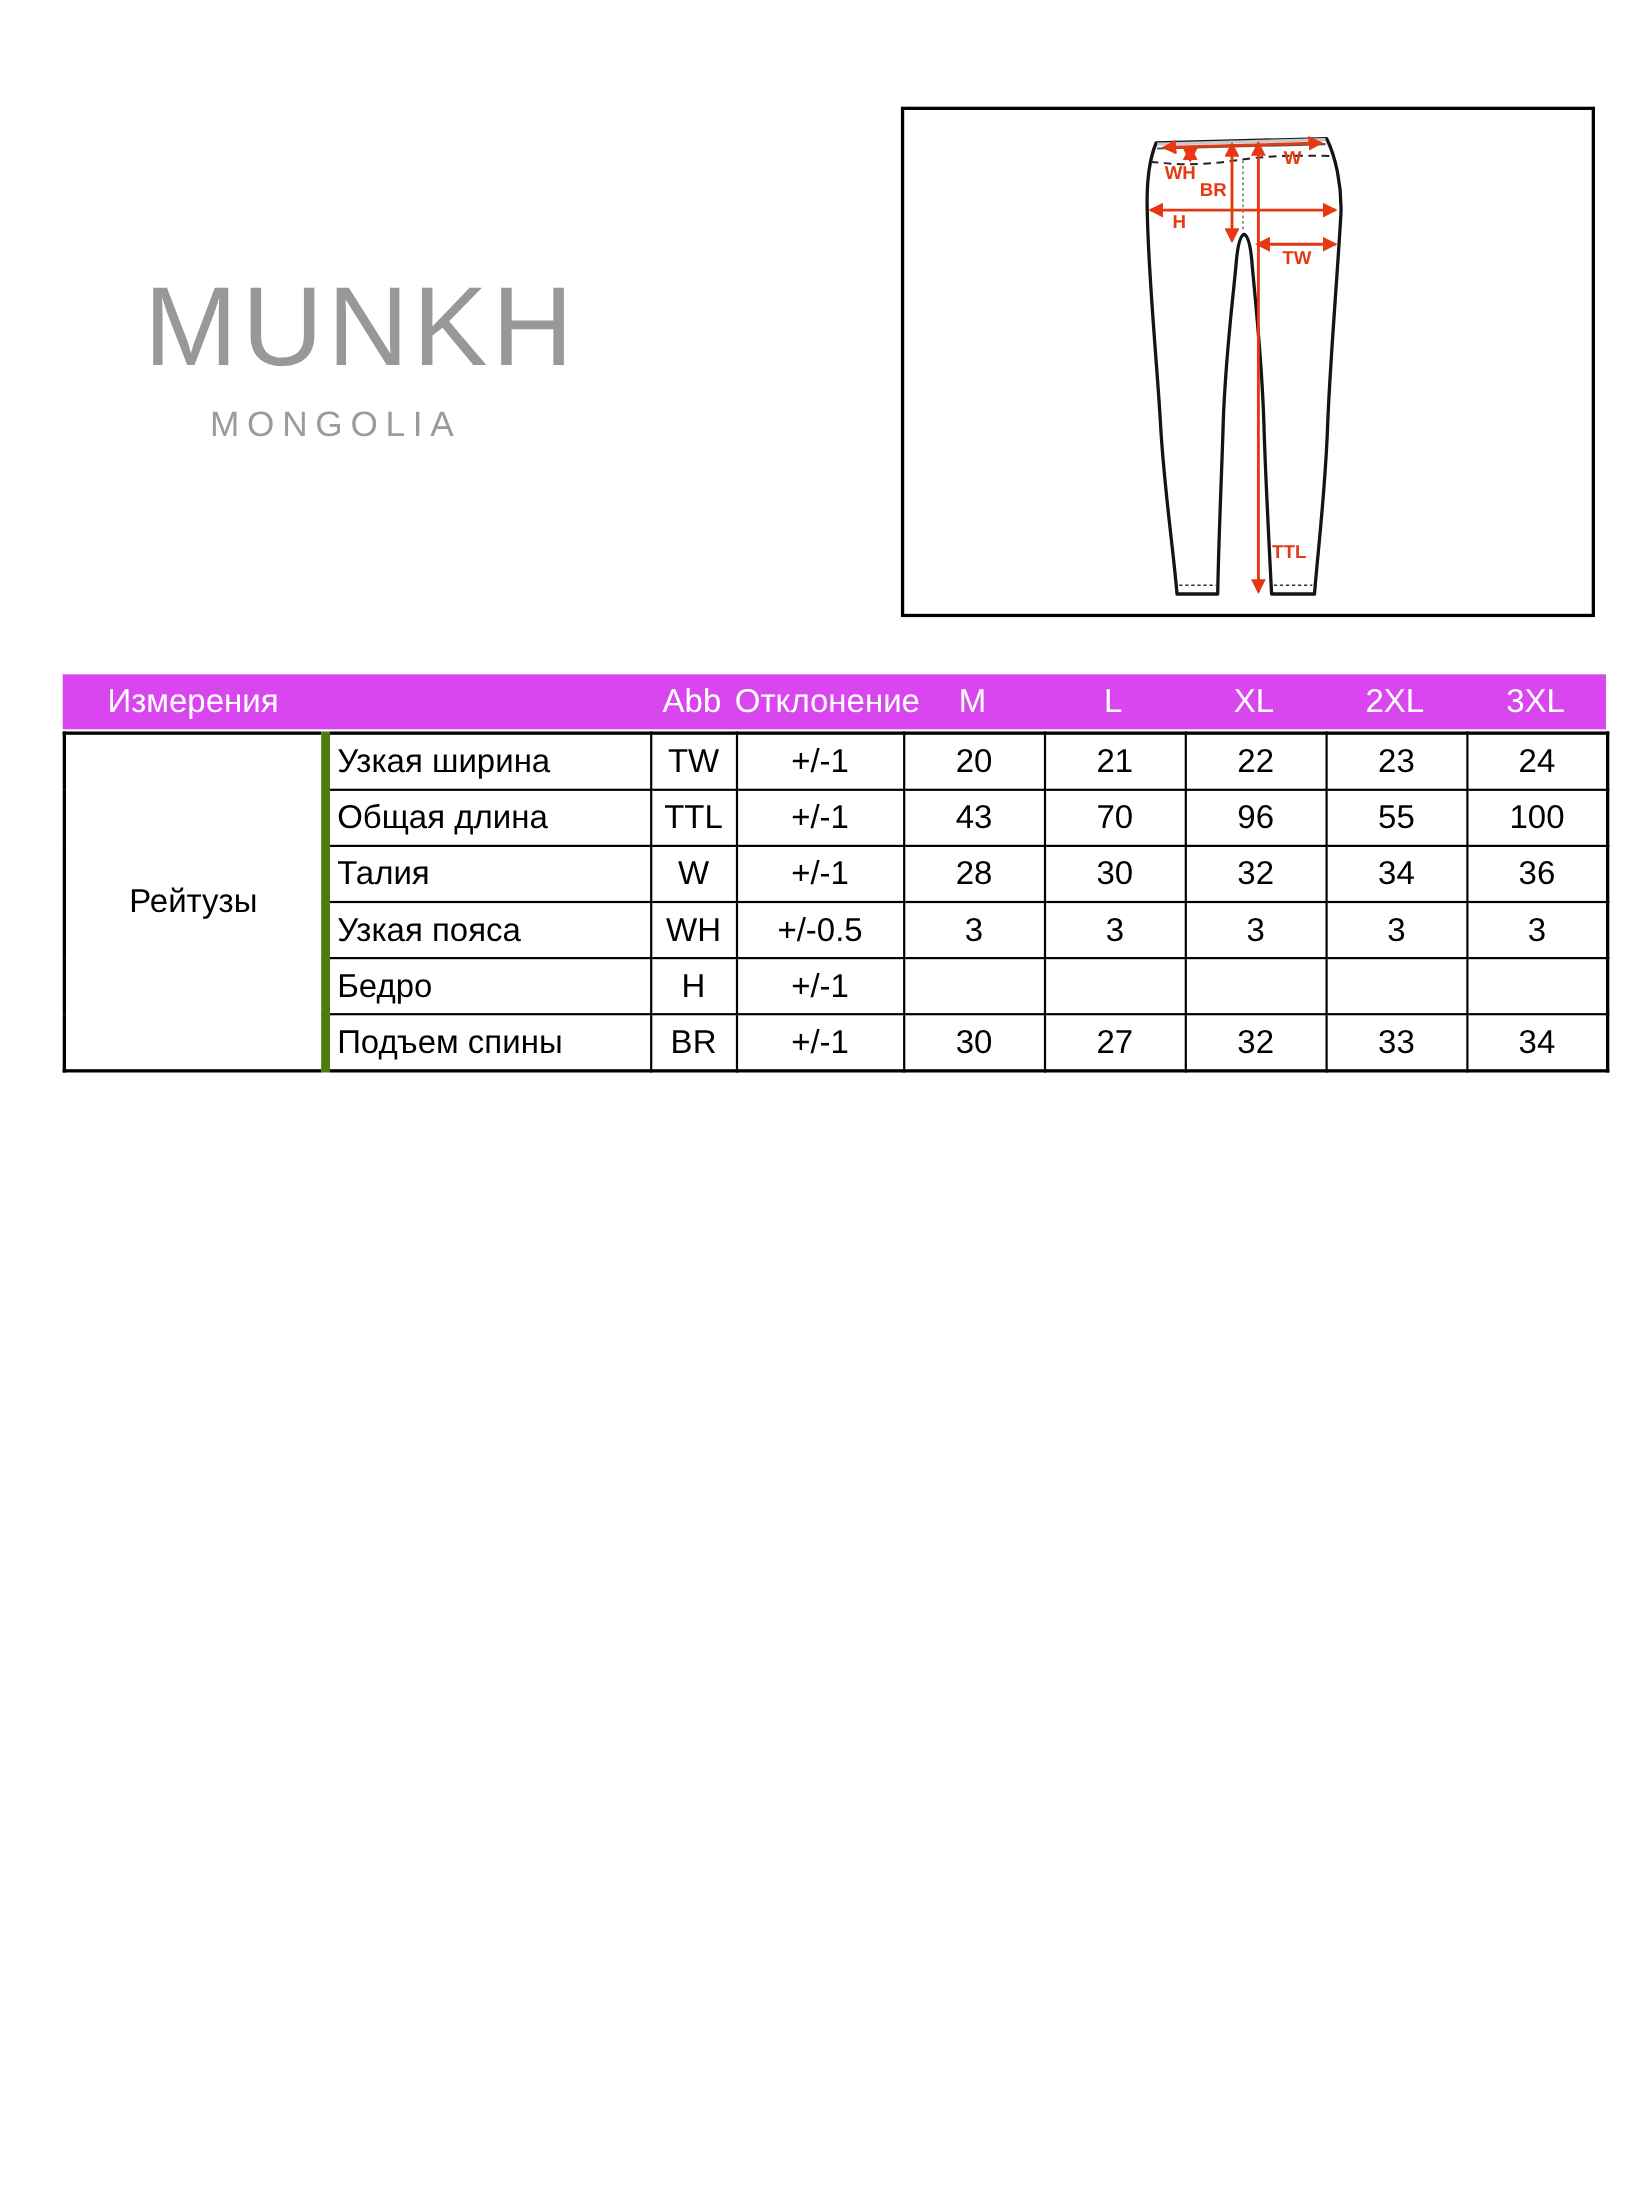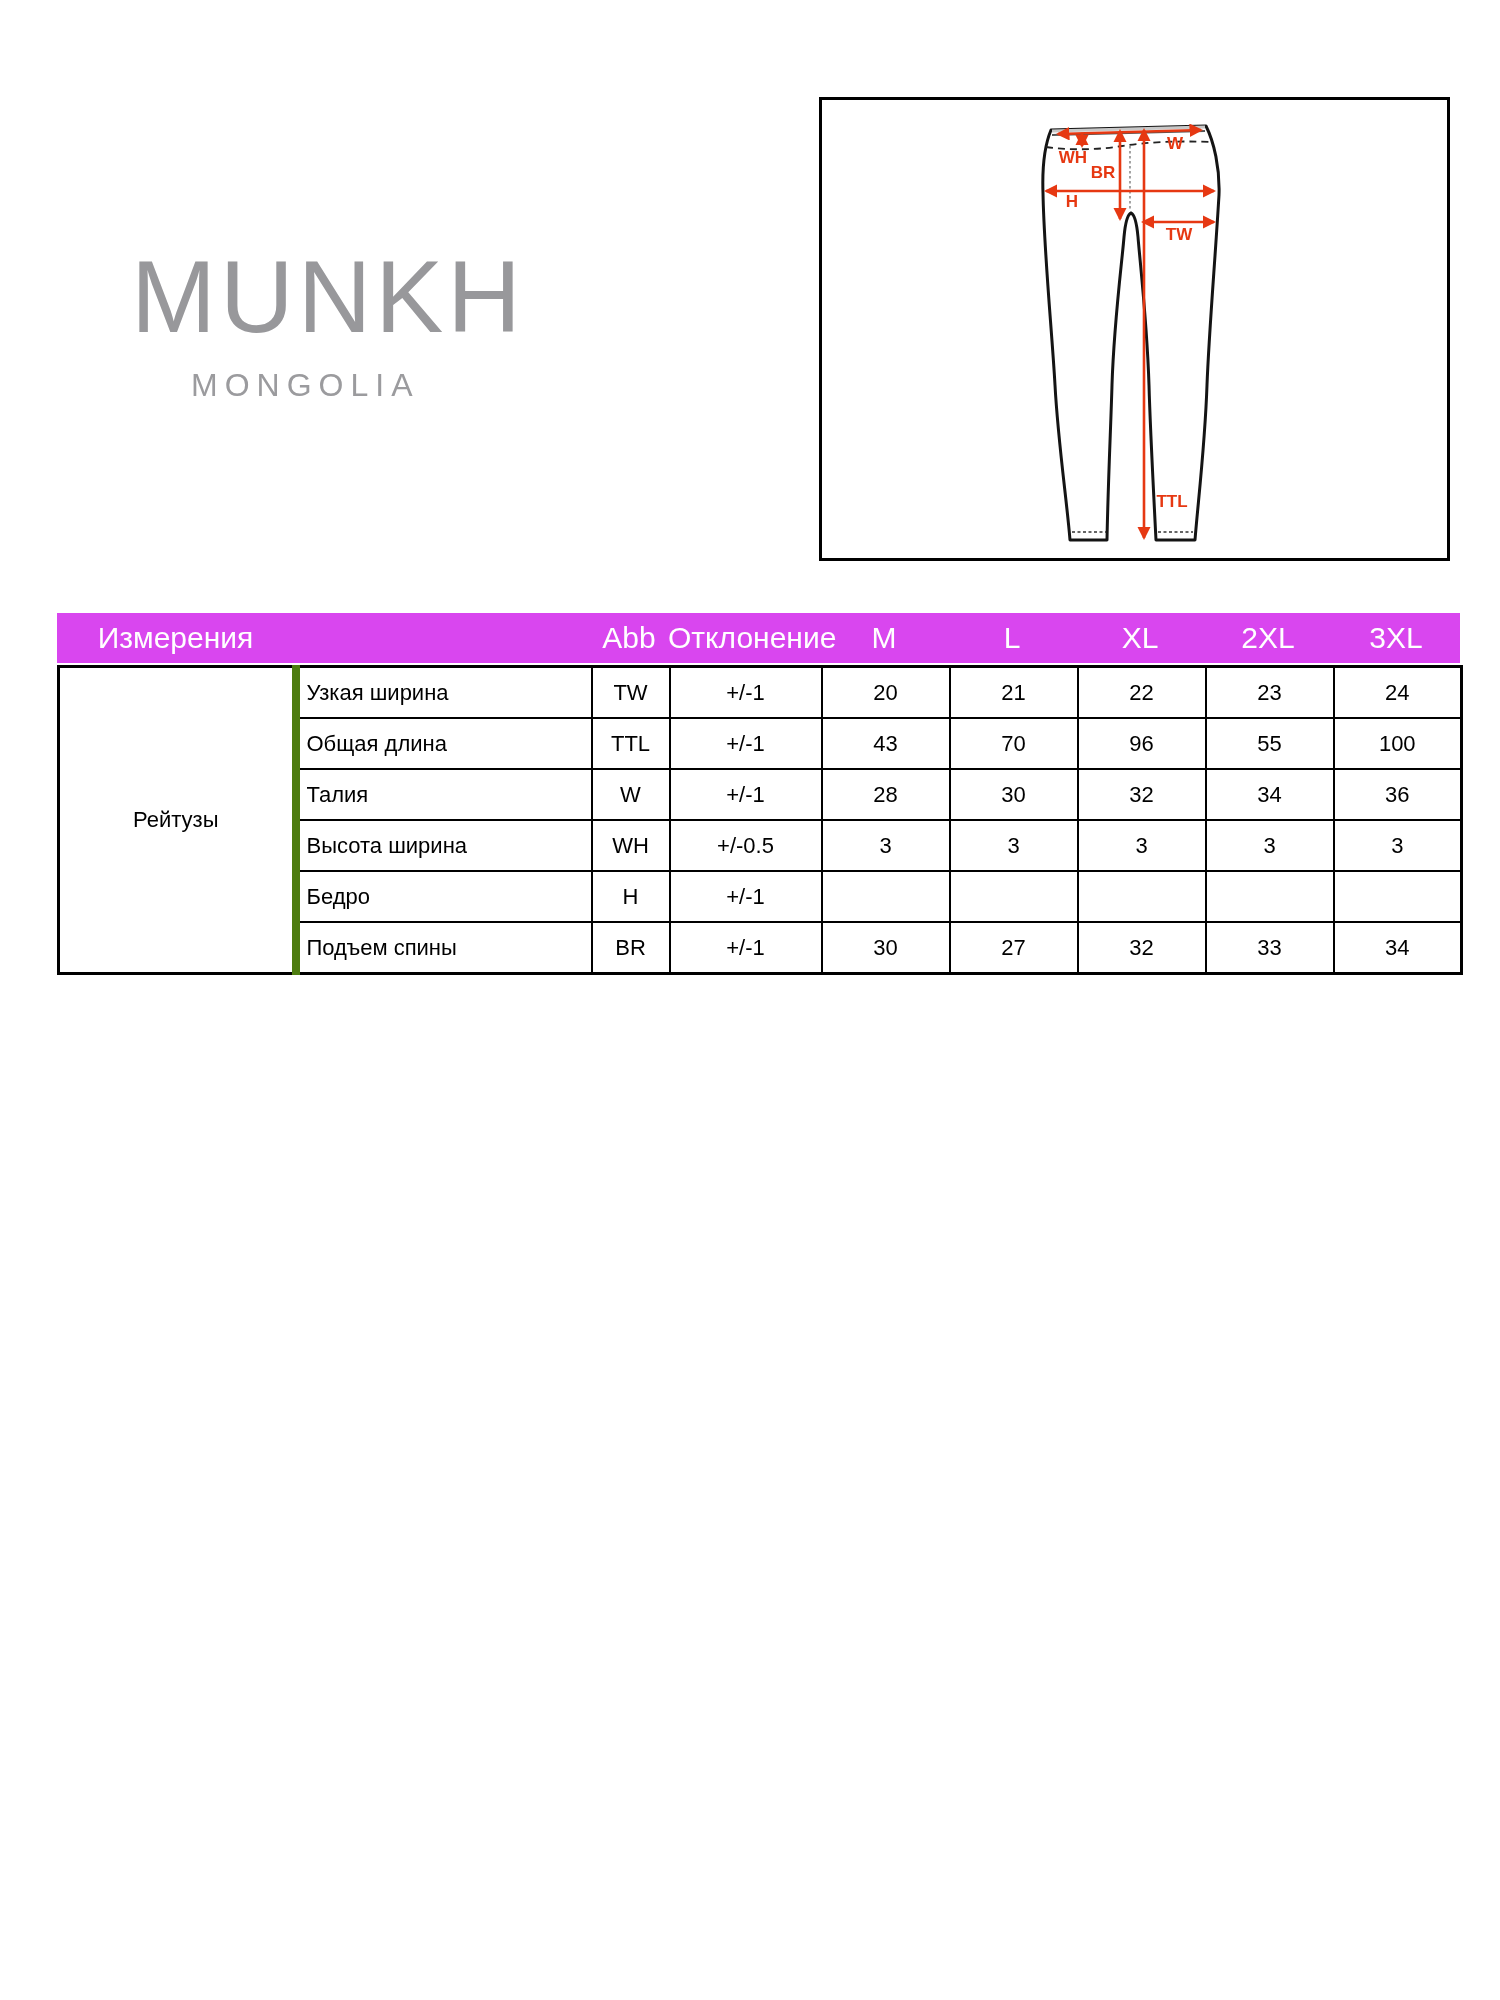--- a/index.html
+++ b/index.html
@@ -32,21 +32,21 @@
   }
   .size-header .hcell{
     color:#fff;font-size:30px;text-align:center;flex:0 0 auto;
   }
   
   .size-table{
     position:absolute;left:57px;top:665px;width:1403px;
     border-collapse:collapse;table-layout:fixed;
   }
   .size-table td{
-    border:2px solid #000;height:49px;font-size:22px;
+    border:2px solid #000;height:49px;font-size:30px;
     text-align:center;vertical-align:middle;padding:0;
     overflow:hidden;white-space:nowrap;
   }
   .size-table{border:3px solid #000;}
   .size-table td.name{text-align:left;padding-left:7px;}
   .size-table td.product{border-right:8px solid #4d7c0f;}
 </style>
 </head>
 <body>
 
@@ -159,21 +159,21 @@
       <td class="name">Талия</td>
       <td>W</td>
       <td>+/-1</td>
       <td>28</td>
       <td>30</td>
       <td>32</td>
       <td>34</td>
       <td>36</td>
     </tr>
     <tr>
-      <td class="name">Высота ширина</td>
+      <td class="name">Узкая пояса</td>
       <td>WH</td>
       <td>+/-0.5</td>
       <td>3</td>
       <td>3</td>
       <td>3</td>
       <td>3</td>
       <td>3</td>
     </tr>
     <tr>
       <td class="name">Бедро</td>

